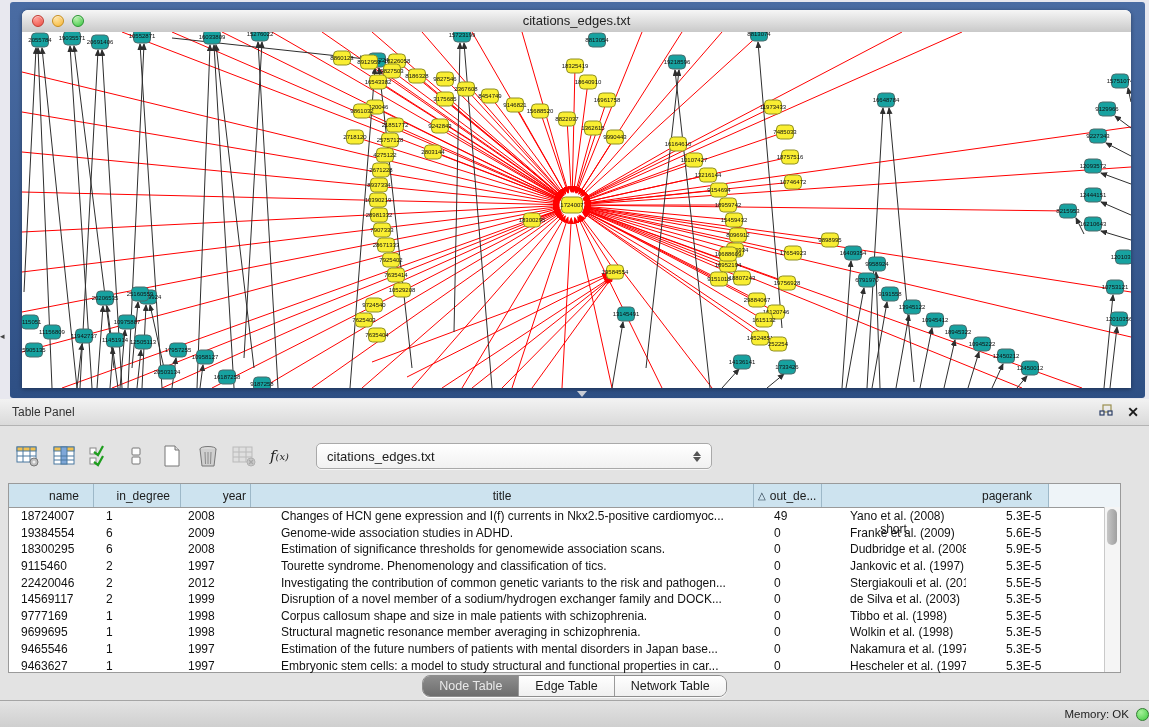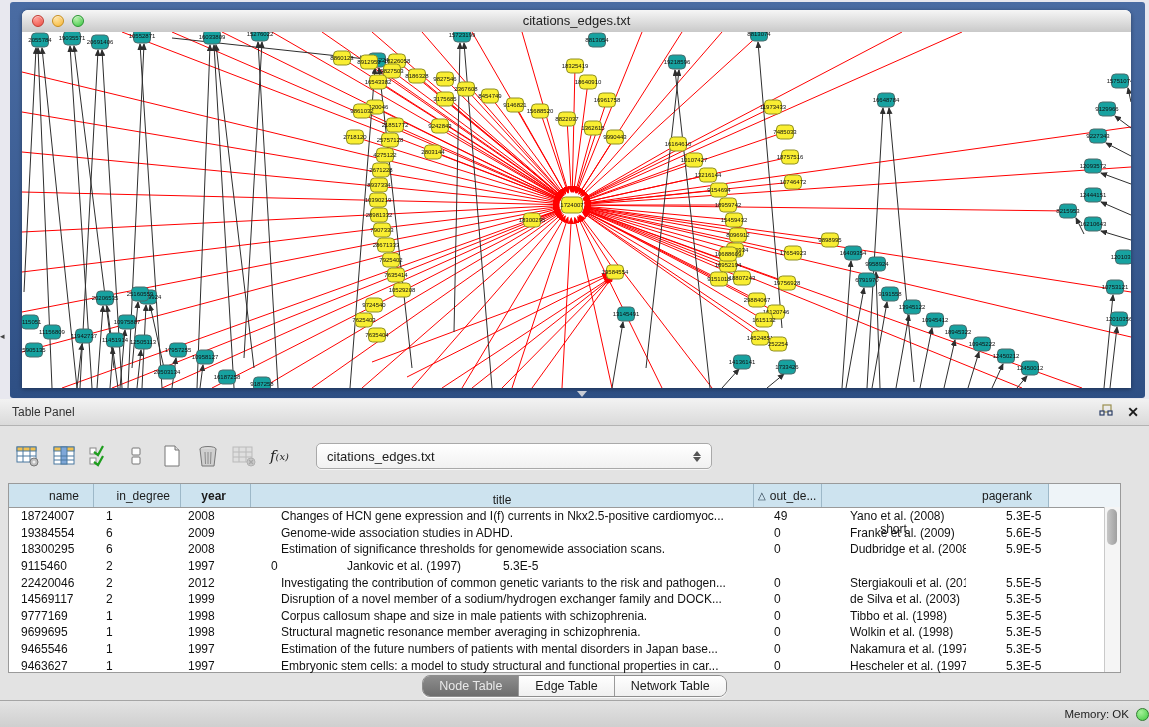--- a/index.html
+++ b/index.html
@@ -42,22 +42,22 @@
   .arr-dn{width:0;height:0;border-left:4px solid transparent;border-right:4px solid transparent;border-top:5px solid #555;}
 
   .table-wrap{position:absolute;left:8px;top:84px;width:1113px;height:190px;background:#fff;border:1px solid #9a9a9a;box-sizing:border-box;}
   .thead{display:flex;height:23px;background:#cde3ef;border-bottom:1px solid #9a9a9a;}
   .hcell{display:flex;align-items:center;font-size:12px;color:#1b1b1b;border-right:1px solid #9db8c8;box-sizing:border-box;}
   .sort{margin-right:4px;font-size:10px;color:#234;}
   .c0{width:85px;} .c1{width:87px;} .c2{width:70px;} .c3{width:503px;} .c4{width:68px;} .c5{width:144px;} .c6{width:83px;}
   .cfill{flex:1;background:#eef4f8;border-right:none;}
   .hcell.c0{justify-content:flex-end;padding-right:14px;}
   .hcell.c1{justify-content:flex-end;padding-right:10px;}
-  .hcell.c2{justify-content:flex-end;padding-right:24px;font-weight:bold;}
-  .hcell.c3{justify-content:center;align-items:flex-end;}
+  .hcell.c2{justify-content:flex-end;padding-right:4px;}
+  .hcell.c3{justify-content:center;}
   .hcell.c4{justify-content:flex-start;padding-left:4px;}
   .hcell.c5{justify-content:center;margin-top:45px;}
   .hcell.c6{justify-content:center;}
   .tbody{position:relative;}
   .trow{display:flex;height:16.6px;align-items:center;}
   .tcell{font-size:12px;color:#111;white-space:nowrap;overflow:hidden;box-sizing:border-box;}
   .tcell.c0{padding-left:12px;} .tcell.c1{padding-left:12px;} .tcell.c2{padding-left:7px;}
   .tcell.c3{padding-left:30px;} .tcell.c4{padding-left:20px;} .tcell.c5{padding-left:28px;} .tcell.c6{padding-left:40px;}
   .vscroll{position:absolute;right:0;top:23px;bottom:0;width:15px;background:#f5f5f5;border-left:1px solid #c9c9c9;}
   .vthumb{position:absolute;left:2px;top:2px;width:10px;height:36px;border-radius:6px;background:linear-gradient(90deg,#c6c6c6,#9f9f9f);}
@@ -856,20 +856,21 @@
           <div class="tcell c2">2008</div>
           <div class="tcell c3">Estimation of significance thresholds for genomewide association scans.</div>
           <div class="tcell c4">0</div>
           <div class="tcell c5">Dudbridge et al. (2008)</div>
           <div class="tcell c6">5.9E-5</div>
         </div>
         <div class="trow">
           <div class="tcell c0">9115460</div>
           <div class="tcell c1">2</div>
           <div class="tcell c2">1997</div>
+          <div class="tcell c3">Tourette syndrome. Phenomenology and classification of tics.</div>
           <div class="tcell c4">0</div>
           <div class="tcell c5">Jankovic et al. (1997)</div>
           <div class="tcell c6">5.3E-5</div>
         </div>
         <div class="trow">
           <div class="tcell c0">22420046</div>
           <div class="tcell c1">2</div>
           <div class="tcell c2">2012</div>
           <div class="tcell c3">Investigating the contribution of common genetic variants to the risk and pathogen...</div>
           <div class="tcell c4">0</div>

